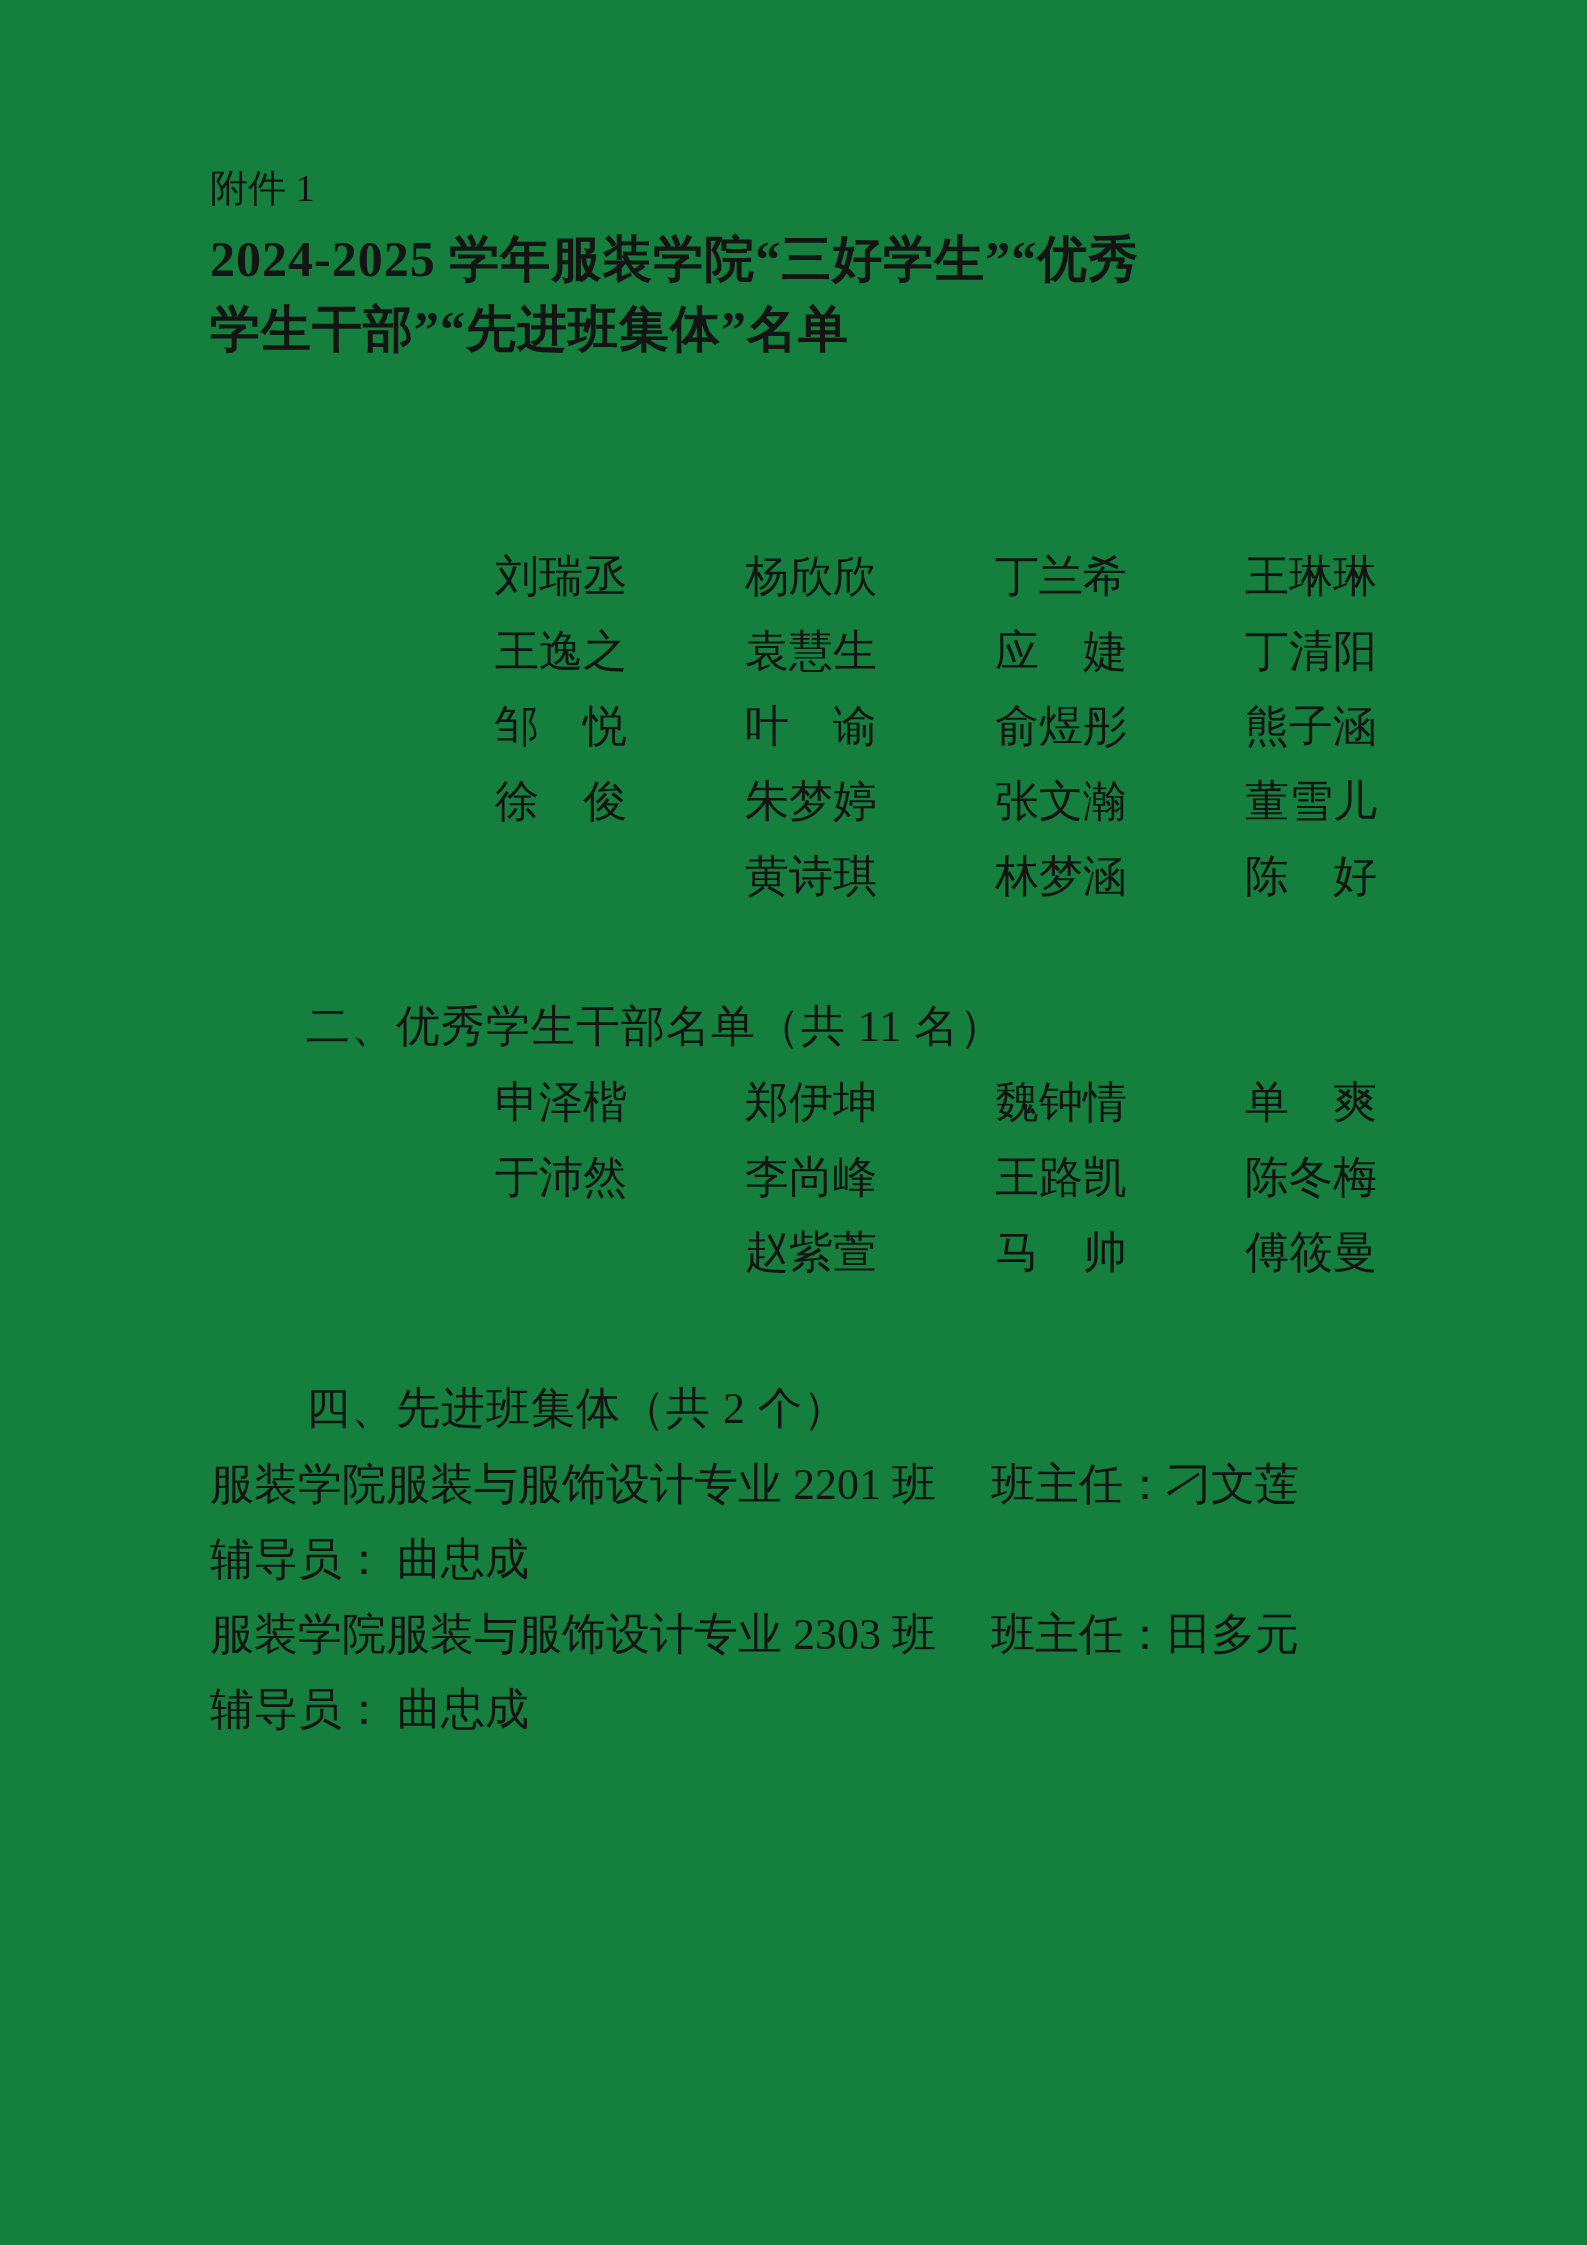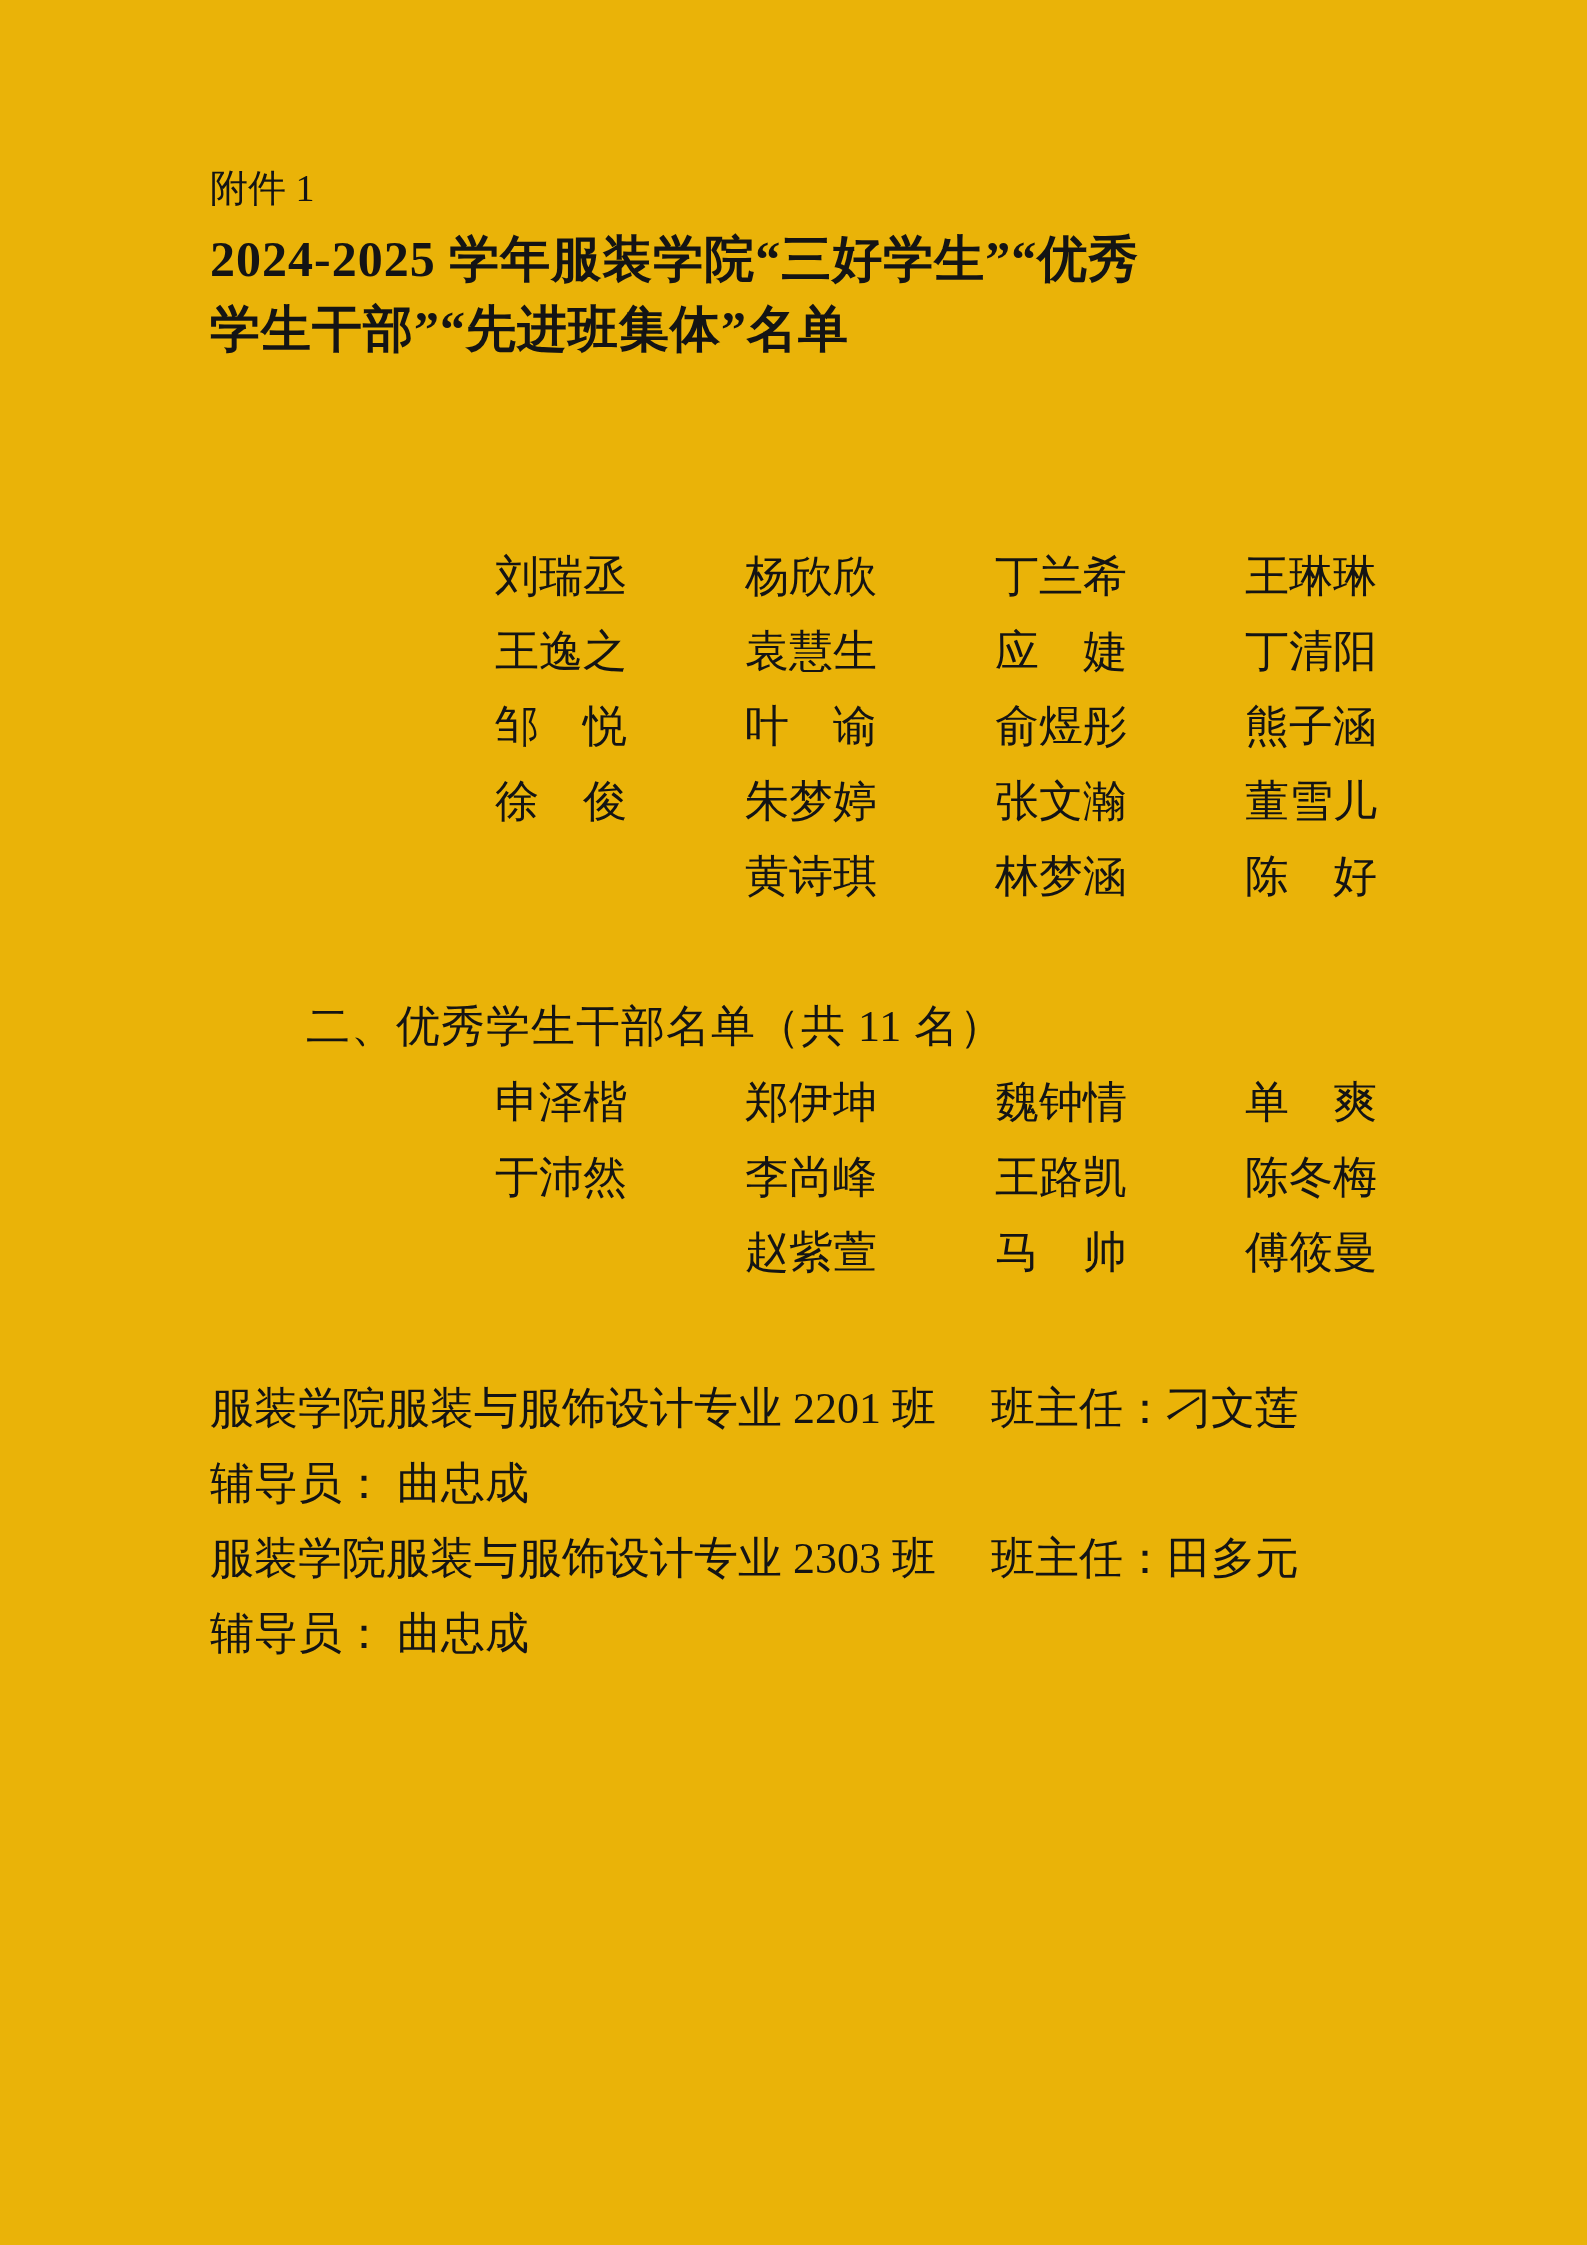--- a/index.html
+++ b/index.html
@@ -1,21 +1,21 @@
 <!DOCTYPE html>
 <html lang="zh"><head>
 <meta charset="utf-8">
 <style>
   html, body { margin: 0; padding: 0; background: #ffffff; }
   .page {
     position: relative;
     width: 1587px;
     height: 2245px;
     margin: 0 auto;
-    background: #eab308;
+    background: #15803d;
     color: #141414;
     font-family: "Liberation Serif", "DejaVu Serif", serif;
     box-sizing: border-box;
     padding: 168px 210px 0 210px;
     overflow: hidden;
   }
   .attachment {
     font-size: 38px;
     line-height: 40px;
   }
@@ -92,19 +92,20 @@
     </div>
     <div class="name-row">
       <span class="name">于沛然</span><span class="name">李尚峰</span><span class="name">王路凯</span><span class="name">陈冬梅</span>
     </div>
     <div class="name-row">
       <span class="name">赵紫萱</span><span class="name">马　帅</span><span class="name">傅筱曼</span>
     </div>
   </div>
 
   <div class="section-third">
+    <div class="section-heading">四、先进班集体（共 2 个）</div>
     <div class="body-line">服装学院服装与服饰设计专业 2201 班　 班主任：刁文莲</div>
     <div class="body-line">辅导员： 曲忠成</div>
     <div class="body-line">服装学院服装与服饰设计专业 2303 班　 班主任：田多元</div>
     <div class="body-line">辅导员： 曲忠成</div>
   </div>
 
 </div>
 
 </body></html>

